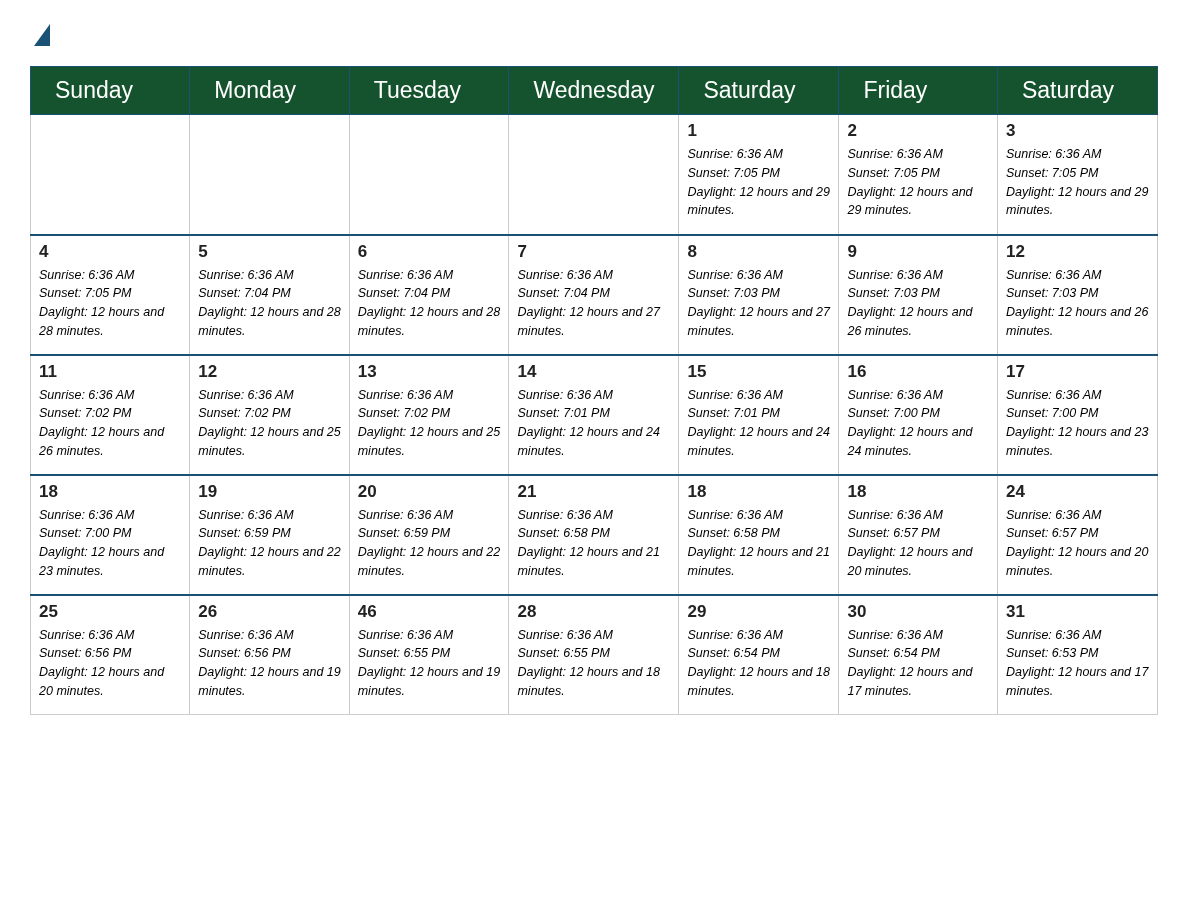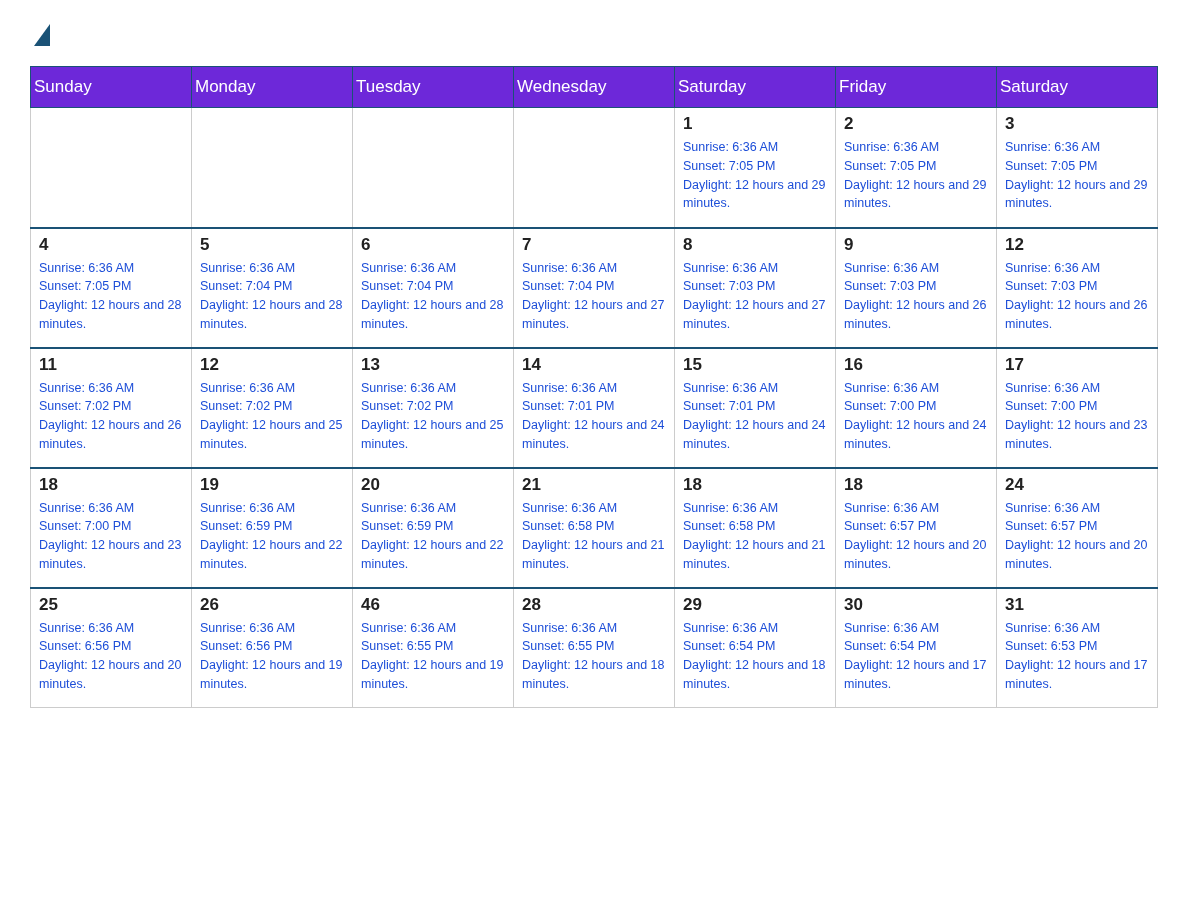--- a/index.html
+++ b/index.html
@@ -56,24 +56,24 @@
       font-size: 22px;
       color: #444;
       margin-top: 4px;
     }
     .calendar {
       width: 100%;
       border-collapse: collapse;
       border: 1px solid #aaa;
     }
     .calendar th {
-      background-color: #6d28d9;
+      background-color: #14532d;
       color: #fff;
-      padding: 10px 3px;
-      font-size: 17px;
+      padding: 10px 24px;
+      font-size: 23px;
       font-weight: normal;
       text-align: left;
       border: 1px solid #1a5276;
     }
     .calendar td {
       vertical-align: top;
       padding: 6px 8px;
       border: 1px solid #ccc;
       width: calc(100% / 7);
       min-height: 110px;
@@ -83,22 +83,23 @@
     }
     .day-number {
       font-size: 17px;
       font-weight: bold;
       color: #222;
       display: block;
       margin-bottom: 4px;
     }
     .day-info {
       font-size: 12.5px;
-      color: #1d4ed8;
+      color: #000000;
       line-height: 1.5;
+      font-style: italic;
     }
     .empty-cell {
       background: #fff;
     }
     .row-border td {
       border-top: 2px solid #1a5276;
     }
   </style>
 </head>
 <body>

